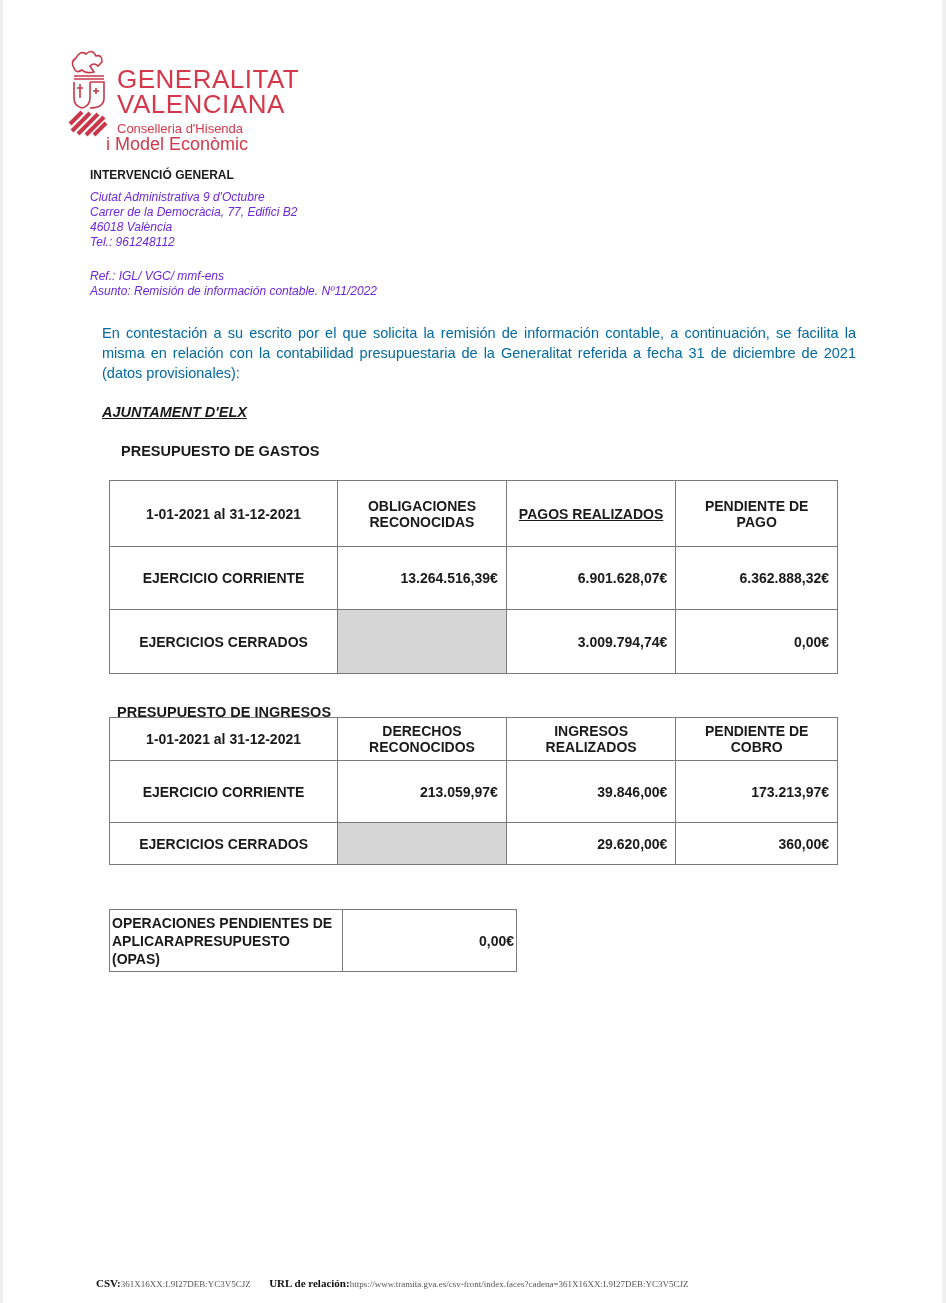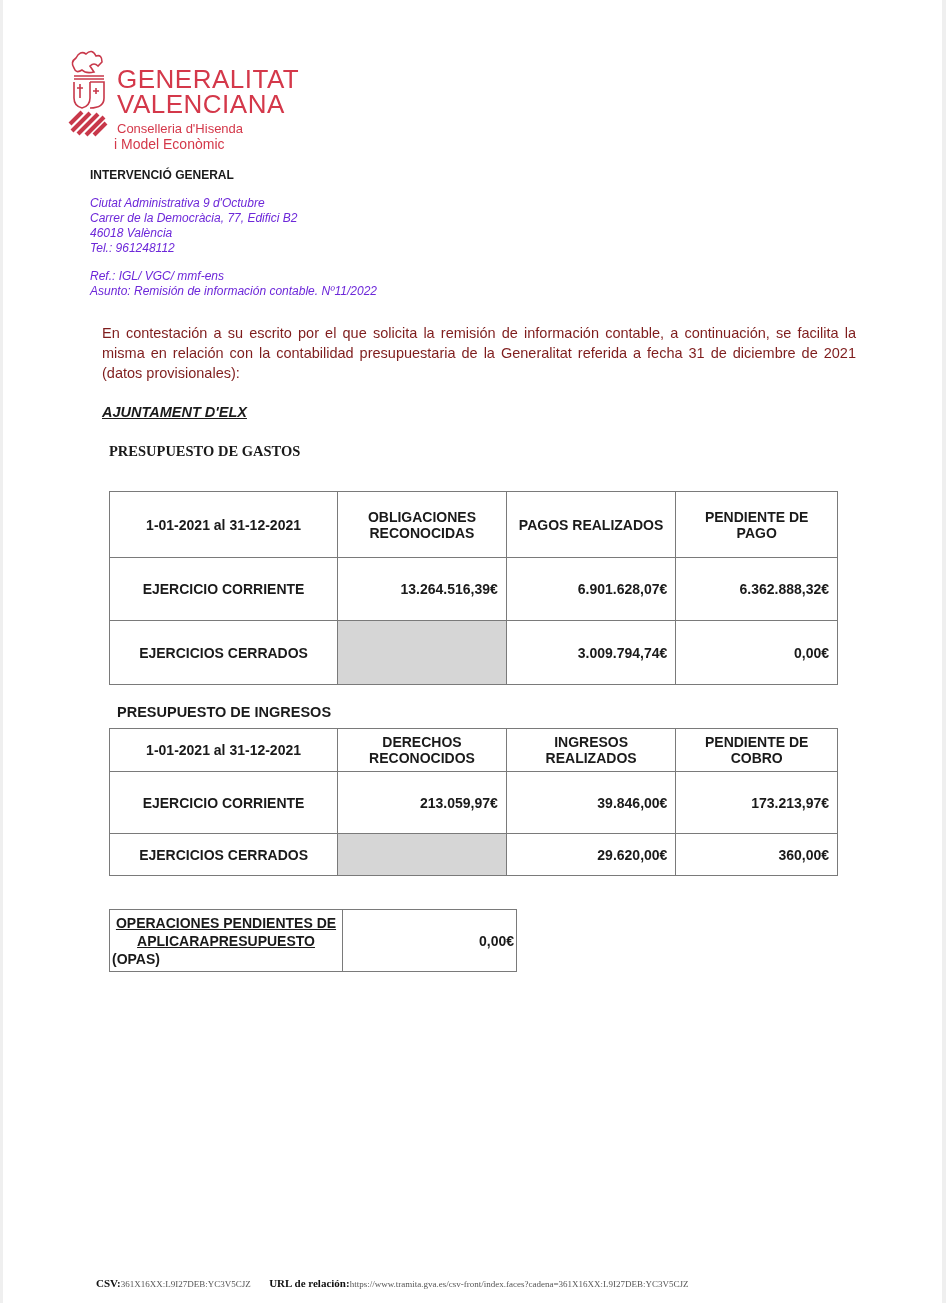--- a/index.html
+++ b/index.html
@@ -9,42 +9,42 @@
   }
   .edge-left { position: absolute; left: 0; top: 0; width: 3px; height: 1303px; background: #efefef; }
   .edge-right { position: absolute; right: 0; top: 0; width: 4px; height: 1303px; background: #efefef; }
 
   
   .logo { position: absolute; left: 66px; top: 48px; width: 240px; height: 106px; text-align: center; }
   .logo svg { position: absolute; left: 0; top: 0; }
   .logo .t1 { position: absolute; left: 51px; top: 18px; font-size: 26px; letter-spacing: 0.5px; color: #d4384a; font-weight: normal; line-height: 26px; }
   .logo .t2 { position: absolute; left: 51px; top: 43px; font-size: 26px; letter-spacing: 0.5px; color: #d4384a; line-height: 26px; }
   .logo .t3 { position: absolute; left: 51px; top: 74px; font-size: 13px; color: #d4384a; line-height: 14px; }
-  .logo .t4 { position: absolute; left: 48px; top: 89px; font-size: 14px; color: #d4384a; line-height: 14px; }
+  .logo .t4 { position: absolute; left: 40px; top: 89px; font-size: 18px; color: #d4384a; line-height: 14px; }
 
   
   .hdr { position: absolute; left: 90px; top: 168px; font-size: 12px; line-height: 15px; }
-  .hdr .dept { font-weight: bold; margin-bottom: 13px; }
+  .hdr .dept { font-weight: bold; margin-bottom: 7px; }
   .hdr .addr { font-style: italic; color: #6d28d9; }
   .ref { position: absolute; left: 90px; top: 269px; font-size: 12px; line-height: 15px; font-style: italic; color: #6d28d9; }
 
-  .intro { position: absolute; left: 102px; top: 323px; width: 754px; font-size: 14.5px; line-height: 20px; text-align: justify; color: #7f1d1d; }
+  .intro { position: absolute; left: 102px; top: 323px; width: 754px; font-size: 14.5px; line-height: 20px; text-align: justify; color: #0369a1; }
   .entity { position: absolute; left: 102px; top: 404px; font-size: 14.5px; font-weight: bold; text-decoration: underline; font-style: italic; }
   .sec-title { position: absolute; font-size: 14.5px; font-weight: bold; }
 
-  table.t { position: absolute; border-collapse: collapse; font-size: 14px; font-weight: bold; margin-top: 11px; }
+  table.t { position: absolute; border-collapse: collapse; font-size: 14px; font-weight: bold; }
   table.t td { border: 1.5px solid #7a7a7a; padding: 0 8px; }
   table.t td.c { text-align: center; }
   table.t td.r { text-align: right; }
   table.t td.grey { background: #d6d6d6; }
 
   table.opas { position: absolute; left: 109px; top: 909px; border-collapse: collapse; font-size: 14px; font-weight: bold; }
   table.opas td { border: 1.5px solid #7a7a7a; }
   .opas-label { width: 228px; padding: 1px 2px; line-height: 18px; }
-  .opas-label .jl { display: flex; justify-content: center; text-decoration: underline; }
+  .opas-label .jl { display: flex; justify-content: flex-start; }
   .opas-val { width: 170px; text-align: right; padding-right: 2px; vertical-align: middle; }
 
   .footer { position: absolute; left: 96px; top: 1277px; font-family: "Liberation Serif", "DejaVu Serif", serif; font-size: 9px; color: #555; white-space: nowrap; }
   .footer b { color: #111; font-size: 11px; }
   .footer .gap { display: inline-block; width: 14px; }
 </style>
 </head>
 <body>
 
 <div class="edge-left"></div>
@@ -84,28 +84,28 @@
 
 <div class="ref">
   <div>Ref.: IGL/ VGC/ mmf-ens</div>
   <div>Asunto: Remisión de información contable. Nº11/2022</div>
 </div>
 
 <div class="intro">En contestación a su escrito por el que solicita la remisión de información contable, a continuación, se facilita la misma en relación con la contabilidad presupuestaria de la Generalitat referida a fecha 31 de diciembre de 2021 (datos provisionales):</div>
 
 <div class="entity">AJUNTAMENT D'ELX</div>
 
-<div class="sec-title" style="left:109px; top:443px;font-family:Liberation Serif, serif;">PRESUPUESTO DE GASTOS</div>
+<div class="sec-title" style="left:121px; top:443px;">PRESUPUESTO DE GASTOS</div>
 
 <table class="t" style="left:109px; top:480px; width:729px;">
   <tbody>
       <tr style="height:66px;">
     <td class="c" style="width:212px;">1-01-2021 al 31-12-2021</td>
     <td class="c" style="width:152px;">OBLIGACIONES RECONOCIDAS</td>
-    <td class="c" style="width:153px;">PAGOS REALIZADOS</td>
+    <td class="c" style="width:153px;text-decoration:underline;">PAGOS REALIZADOS</td>
     <td class="c" style="width:145px;">PENDIENTE DE PAGO</td>
   </tr>
   <tr style="height:63px;">
     <td class="c">EJERCICIO CORRIENTE</td>
     <td class="r">13.264.516,39€</td>
     <td class="r">6.901.628,07€</td>
     <td class="r">6.362.888,32€</td>
   </tr>
   <tr style="height:64px;">
     <td class="c">EJERCICIOS CERRADOS</td>

